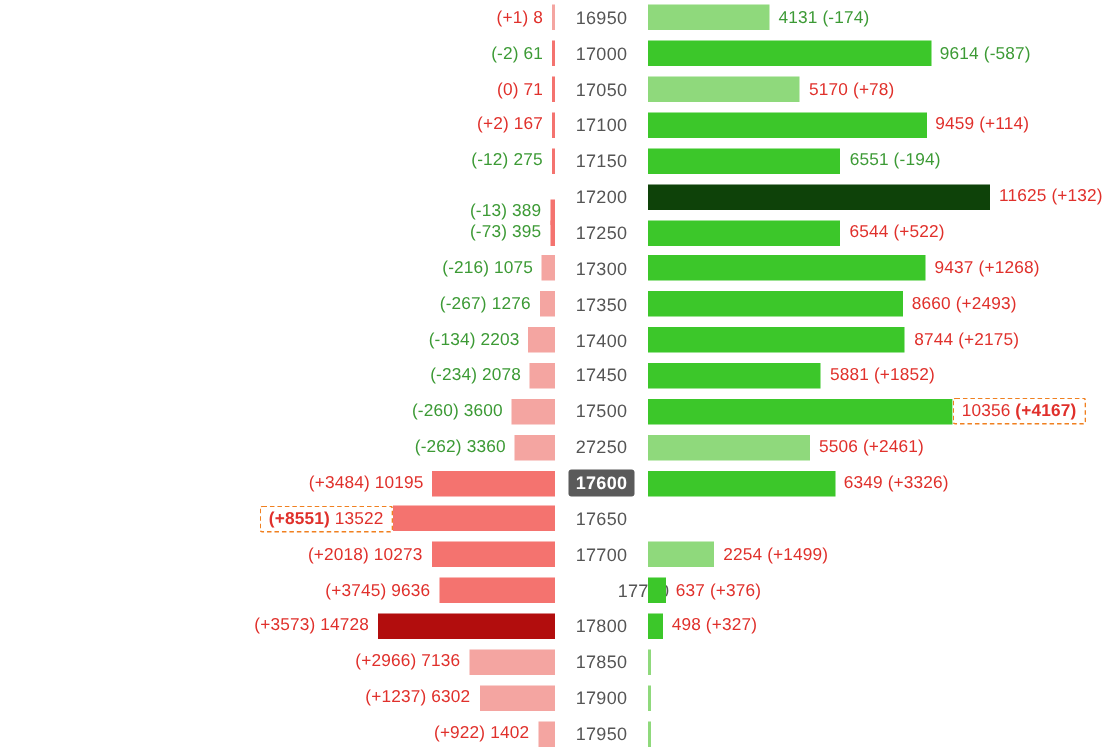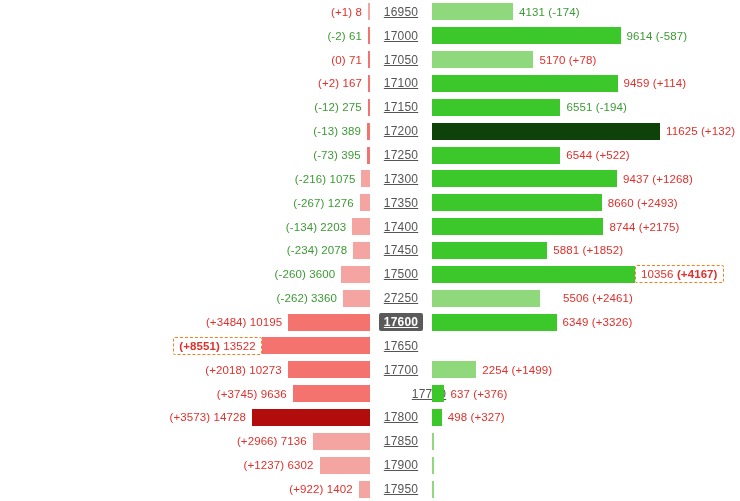--- a/index.html
+++ b/index.html
@@ -65,21 +65,20 @@
     height: 26px;
     display: flex;
     align-items: center;
     justify-content: center;
   }
   .strike {
     font-size: 12px;
     color: #555555;
     padding: 2px 5px;
     letter-spacing: 0.2px;
-    text-decoration: underline;
   }
   .strike.atm {
     background: #5A5A5A;
     color: #ffffff;
     border-radius: 2px;
     font-weight: bold;
   }
 
   
   .right-zone {
@@ -183,21 +182,21 @@
       </div>
       <div class="strike-zone" style="height: 23.8571px;">
         <span class="strike">17150</span>
       </div>
       <div class="right-zone" style="height: 23.8571px;">
         <div class="right-bar shade-mid" style="width: 128.484px; height: 17px;"></div>
         <span class="right-label c-green">6551 (-194)</span>
       </div>
     </div>
     <div class="row" style="top: 119.286px; height: 23.8571px;">
-      <div class="left-zone" style="height: 23.8571px;">
+      <div class="left-zone" style="height: 23.8571px; margin-top: 10px;">
         <span class="left-label c-green">(-13) 389</span>
         <div class="left-bar shade-mid" style="width: 3.11665px; height: 17px;"></div>
       </div>
       <div class="strike-zone" style="height: 23.8571px;">
         <span class="strike">17200</span>
       </div>
       <div class="right-zone" style="height: 23.8571px;">
         <div class="right-bar shade-max" style="width: 228px; height: 17px;"></div>
         <span class="right-label c-red">11625 (+132)</span>
       </div>
@@ -281,21 +280,21 @@
       </div>
     </div>
     <div class="row" style="top: 286.286px; height: 23.8571px;">
       <div class="left-zone" style="height: 23.8571px;">
         <span class="left-label c-green">(-262) 3360</span>
         <div class="left-bar shade-light" style="width: 26.9202px; height: 17px;"></div>
       </div>
       <div class="strike-zone" style="height: 23.8571px;">
         <span class="strike">27250</span>
       </div>
-      <div class="right-zone" style="height: 23.8571px; gap: 17px;">
+      <div class="right-zone" style="height: 23.8571px;">
         <div class="right-bar shade-light" style="width: 107.989px; height: 17px;"></div>
         <span class="right-label c-red">5506 (+2461)</span>
       </div>
     </div>
     <div class="row" style="top: 310.143px; height: 23.8571px;">
       <div class="left-zone" style="height: 23.8571px;">
         <span class="left-label c-red">(+3484) 10195</span>
         <div class="left-bar shade-mid" style="width: 81.6818px; height: 17px;"></div>
       </div>
       <div class="strike-zone" style="height: 23.8571px;">

